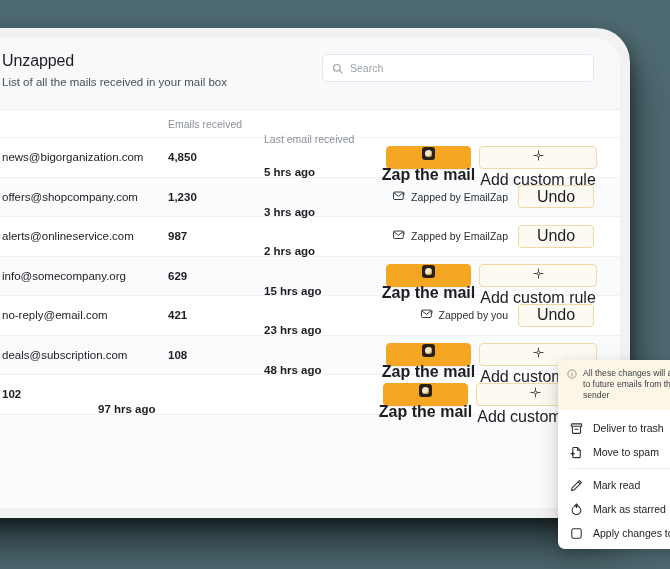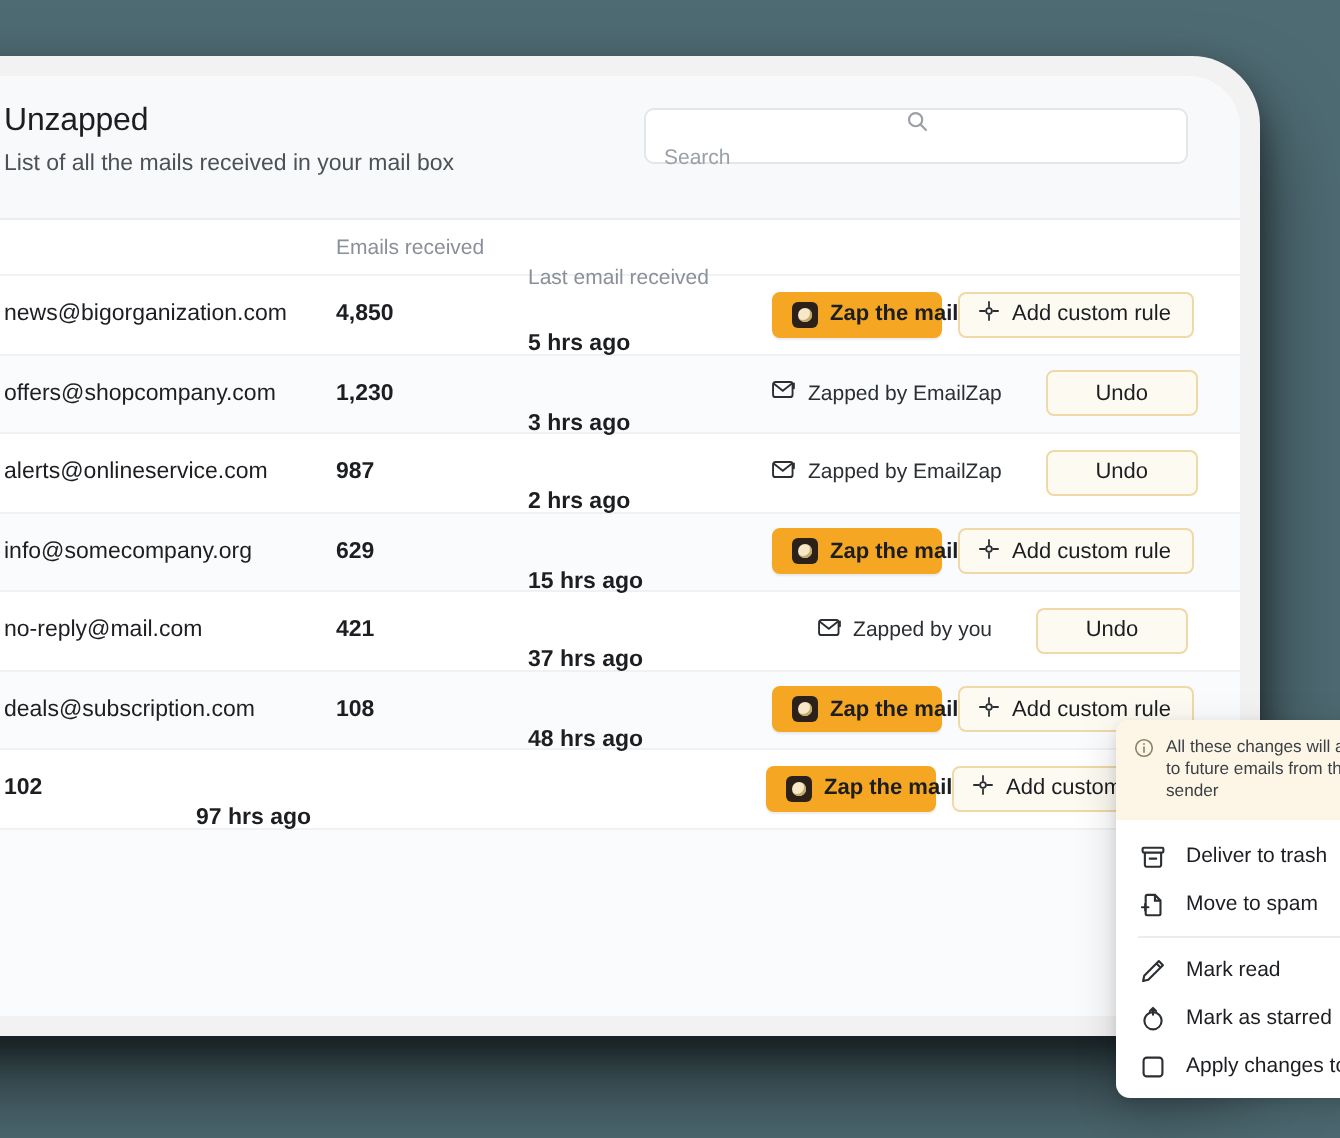--- a/index.html
+++ b/index.html
@@ -61,21 +61,20 @@
     top: 16px;
     width: 272px;
     height: 28px;
     background: #ffffff;
     border: 1px solid #e3e6ea;
     border-radius: 5px;
     display: flex;
     align-items: center;
     padding: 0 9px;
     gap: 7px;
-    flex-direction: column;
   }
   .search-box svg { flex: 0 0 auto; display: block; }
   .search-input {
     border: 0;
     outline: none;
     font-family: "Liberation Sans", sans-serif;
     font-size: 10.5px;
     color: #1c1e21;
     background: transparent;
     width: 100%;
@@ -115,25 +114,26 @@
   .c-actions{ flex: 1 1 auto; display: flex; align-items: center; justify-content: flex-end; gap: 8px; }
 
   
   .btn {
     display: inline-flex;
     align-items: center;
     gap: 6px;
     height: 23px;
     padding: 0 9px;
     border-radius: 4px;
-    font-size: 11px;
+    font-size: 16px;
     white-space: nowrap;
     border: 1px solid transparent;
     cursor: pointer;
     font-family: "Liberation Sans", sans-serif;
+    flex-direction: column;
   }
   .btn-zap {
     background: #f5a623;
     color: #1c1e21;
     font-weight: bold;
     border-color: #f5a623;
     width: 85px;
     box-shadow: 0 1px 1px rgba(0,0,0,0.08);
   }
   .btn-rule {
@@ -163,21 +163,21 @@
     background: #f7e8c8;
     box-shadow: inset -1px -1px 0 #c9a96b;
   }
   .zapped-label {
     display: inline-flex;
     align-items: center;
     gap: 6px;
     font-size: 10.5px;
     color: #2b2f33;
     white-space: nowrap;
-    margin-right: 14px;
+    margin-right: 2px;
   }
 
   
   #action-menu {
     position: absolute;
     left: 558px;
     top: 360px;
     width: 148px;
     background: #ffffff;
     border-radius: 7px;
@@ -322,23 +322,23 @@
                 <circle cx="8" cy="8" r="2.1"></circle>
                   <path d="M8 1.4v3.6M8 11v3.6M1.4 8h3.6M11 8h3.6" stroke-linecap="round"></path>
               </svg>
             </span>
             <span>Add custom rule</span>
           </button>
         </div>
       </div>
 
       <div class="row">
-        <div class="c-sender">no-reply@mail.com</div>
+        <div class="c-sender">no-reply@email.com</div>
         <div class="c-count">421</div>
-        <div class="c-last">37 hrs ago</div>
+        <div class="c-last">23 hrs ago</div>
         <div class="c-actions">
           <span class="zapped-label">
             <span>
               <svg width="12" height="10" viewBox="0 0 16 13" fill="none" stroke="#2b2f33" stroke-width="1.25">
                 <rect x="0.7" y="1.2" width="13" height="10" rx="1.6"></rect>
                   <path d="M1.3 2.3 7.2 7l5.9-4.7" stroke-linecap="round"></path>
                 <path d="M14.6 2.2v3.2" stroke-linecap="round"></path>
               </svg>
             </span>
             <span>Zapped by you</span>

